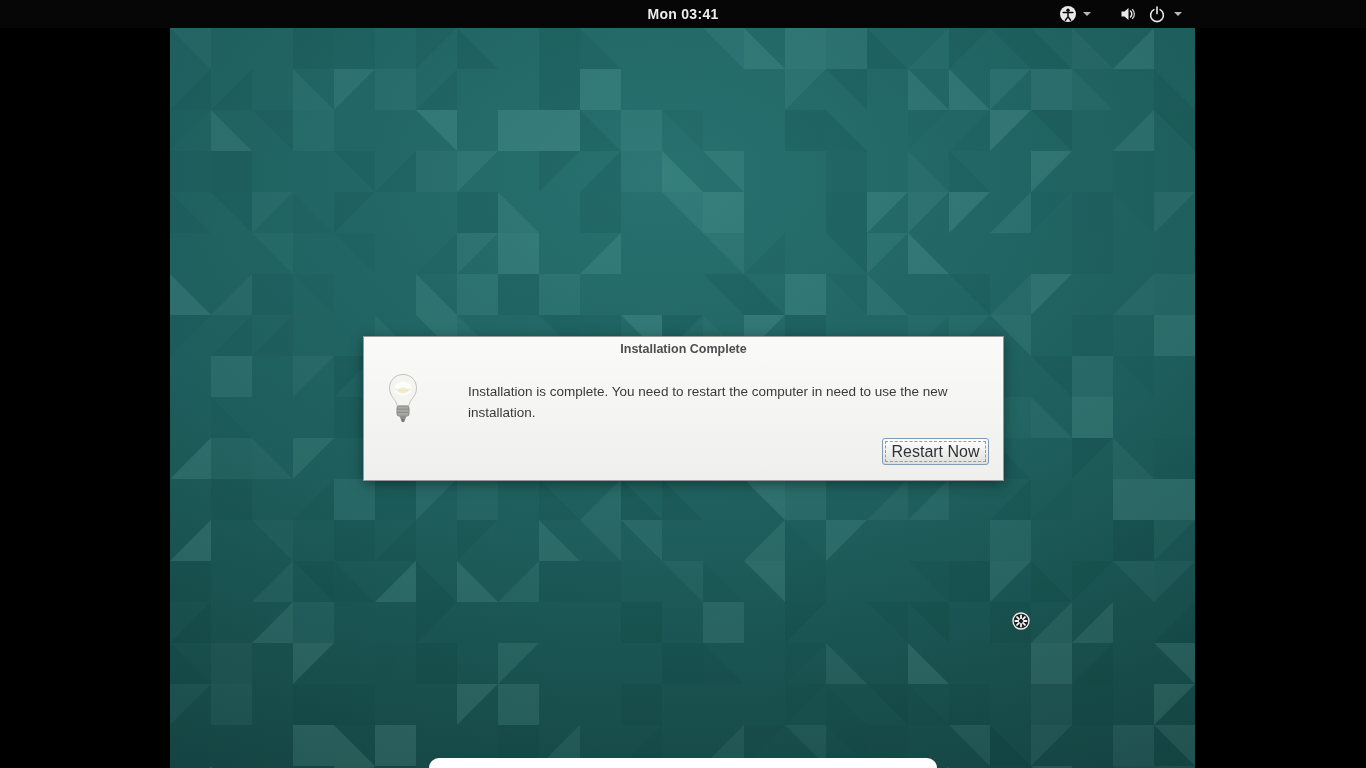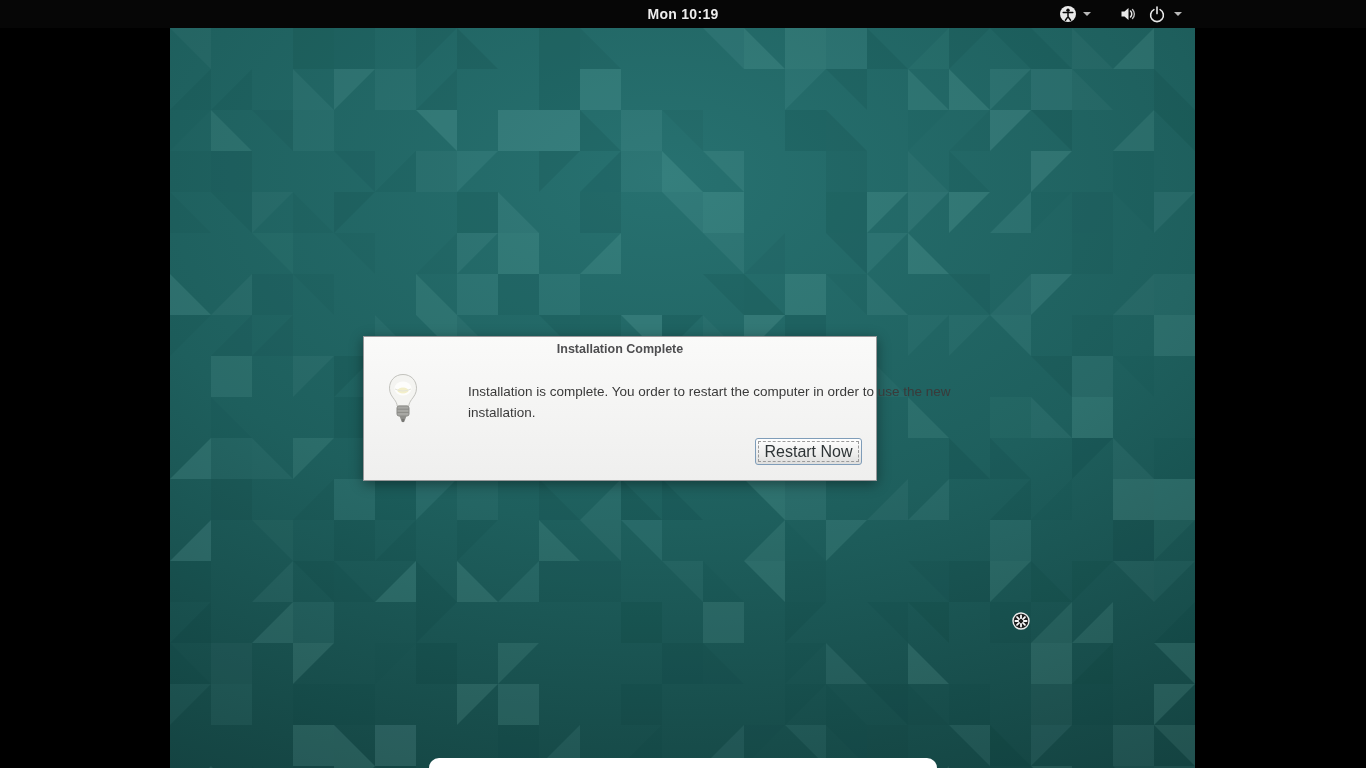--- a/index.html
+++ b/index.html
@@ -18,21 +18,21 @@
               border-top:4px solid #b8b8b8; }
 
   
   .desktop { position:absolute; left:170px; top:28px; width:1025px; height:740px;
              background:radial-gradient(120% 105% at 48% 20%,
                         #277170 0%, #1e5f5d 45%, #164947 78%, #113a39 100%);
              z-index:1; }
   .desktop svg { position:absolute; left:0; top:0; }
 
   
-  .dialog { position:absolute; left:363px; top:336px; width:514px; height:145px;
+  .dialog { position:absolute; left:363px; top:336px; width:641px; height:145px;
             background:linear-gradient(#fafaf9, #ecechb 8%, #efefee);
             background:linear-gradient(#fafaf9, #efefee);
             border:1px solid #98989a; z-index:4;
             box-shadow:0 3px 12px rgba(0,0,0,.40);padding-left:8px; }
   .dialog-title { position:absolute; top:5px; left:0; width:100%;
                   text-align:center; font-size:12.5px; font-weight:bold;
                   color:#4e4e50; }
   .dialog-icon { position:absolute; left:22px; top:36px; }
   .dialog-msg { position:absolute; left:104px; top:44px; width:520px;
                 font-size:13.5px; line-height:21px; color:#3a3a3a; }
@@ -49,21 +49,21 @@
                 border-radius:10px 10px 0 0; z-index:5; }
 
   
   .cursor { position:absolute; left:1012px; top:612px; width:18px; height:18px;
             z-index:9; }
 </style>
 </head>
 <body>
 
 <div class="topbar">
-  <div class="clock">Mon 10:19</div>
+  <div class="clock">Mon 03:41</div>
 
   <svg class="tb-icon" style="left:1059px" viewBox="0 0 18 18">
     <circle cx="9" cy="9" r="8" fill="#e9e9e9"></circle>
     <circle cx="9" cy="5.2" r="1.7" fill="#0a0a0a"></circle>
     <path d="M4.2 7.6 h9.6 M9 7.6 v4.4 M9 11.6 l-2.6 3.6 M9 11.6 l2.6 3.6" stroke="#0a0a0a" stroke-width="1.5" fill="none" stroke-linecap="round"></path>
   </svg>
   <div class="tb-arrow" style="left:1083px"></div>
 
   <svg class="tb-icon" style="left:1119px" viewBox="0 0 18 18">
     <path d="M2.5 6.5 h3 L9.5 3 v12 L5.5 11.5 h-3 Z" fill="#e9e9e9"></path>
@@ -422,21 +422,21 @@
     <ellipse cx="17" cy="15.5" rx="8.5" ry="7" fill="#fdfdfb"></ellipse>
     <ellipse cx="17" cy="17.5" rx="5.5" ry="3" fill="#f3efc9"></ellipse>
     <path d="M9 16 q8 4 16 0" stroke="#e4e4da" stroke-width="1" fill="none"></path>
     <rect x="11" y="33" width="12" height="10" rx="2" fill="#a8a8a4" stroke="#8b8b87" stroke-width="1"></rect>
     <line x1="11" y1="36.2" x2="23" y2="36.2" stroke="#8b8b87" stroke-width="1"></line>
     <line x1="11" y1="39.4" x2="23" y2="39.4" stroke="#8b8b87" stroke-width="1"></line>
     <path d="M13.5 43 h7 l-1.5 4 h-4 Z" fill="#8f8f8b"></path>
     <circle cx="17" cy="47.5" r="1.7" fill="#777773"></circle>
   </svg>
 
-  <div class="dialog-msg">Installation is complete. You order to restart the computer in order to use the new installation.</div>
+  <div class="dialog-msg">Installation is complete. You need to restart the computer in need to use the new installation.</div>
 
   <button class="restart-btn">Restart Now</button>
 </div>
 
 <div class="notif-peek"></div>
 
 <svg class="cursor" viewBox="0 0 18 18">
   <circle cx="9" cy="9" r="8" fill="#1c1c1c" stroke="#ececec" stroke-width="1.4"></circle>
   <g stroke="#fafafa" stroke-width="1.8" stroke-linecap="round">
     <line x1="9" y1="3.4" x2="9" y2="6.2"></line>

